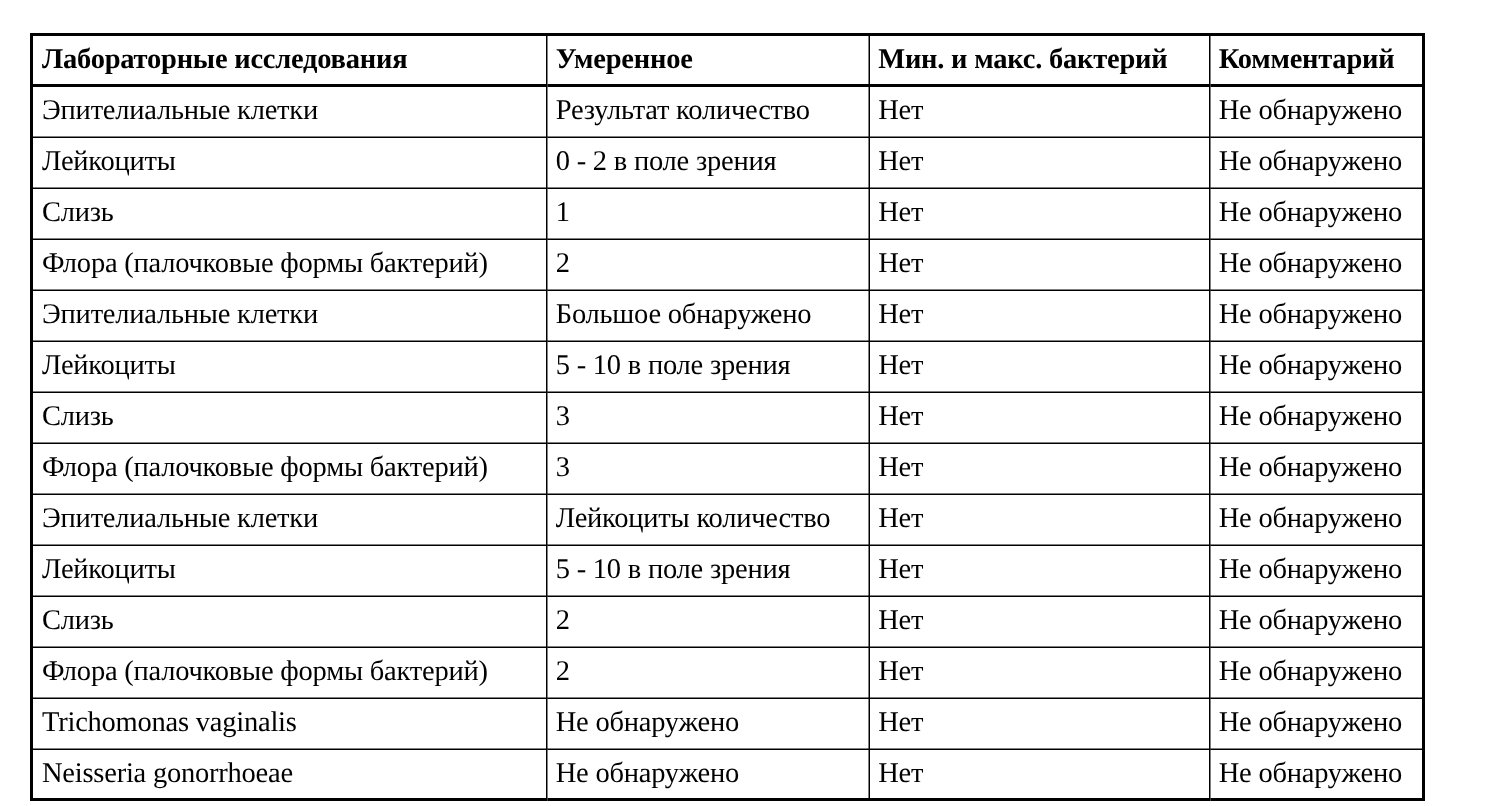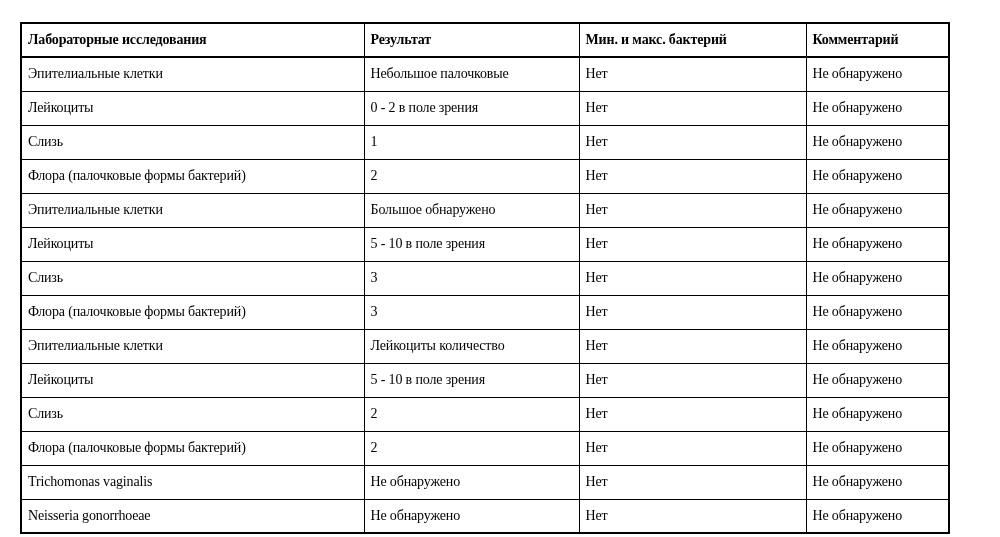--- a/index.html
+++ b/index.html
@@ -35,21 +35,21 @@
   #lab-table col.c3 { width: 227px; }
   #lab-table col.c4 { width: 143px; }
   #lab-table th,
   #lab-table td {
     border: 1px solid #000000;
     height: 34px;
     box-sizing: border-box;
     padding: 0 5px 0 6px;
     text-align: left;
     vertical-align: middle;
-    font-size: 14px;
+    font-size: 19px;
     line-height: 20px;
     white-space: nowrap;
     overflow: hidden;
     letter-spacing: -0.15px;
   }
   #lab-table thead th {
     font-weight: bold;
     border-bottom: 2px solid #000000;
   }
   #lab-table tbody td {
@@ -67,29 +67,29 @@
   <table id="lab-table">
     <colgroup>
       <col class="c1">
       <col class="c2">
       <col class="c3">
       <col class="c4">
     </colgroup>
     <thead>
       <tr>
           <th>Лабораторные исследования</th>
-          <th>Результат</th>
+          <th>Умеренное</th>
           <th>Мин. и макс. бактерий</th>
           <th>Комментарий</th>
         </tr>
     </thead>
     <tbody>
         <tr>
           <td>Эпителиальные клетки</td>
-          <td>Небольшое палочковые</td>
+          <td>Результат количество</td>
           <td>Нет</td>
           <td>Не обнаружено</td>
         </tr>
         <tr>
           <td>Лейкоциты</td>
           <td>0 - 2 в поле зрения</td>
           <td>Нет</td>
           <td>Не обнаружено</td>
         </tr>
         <tr>

